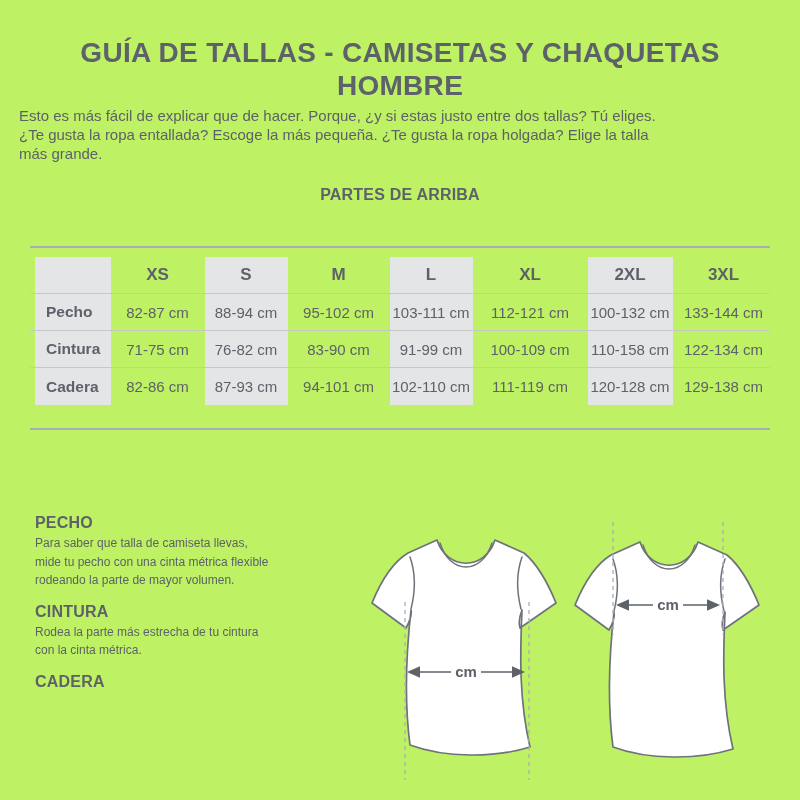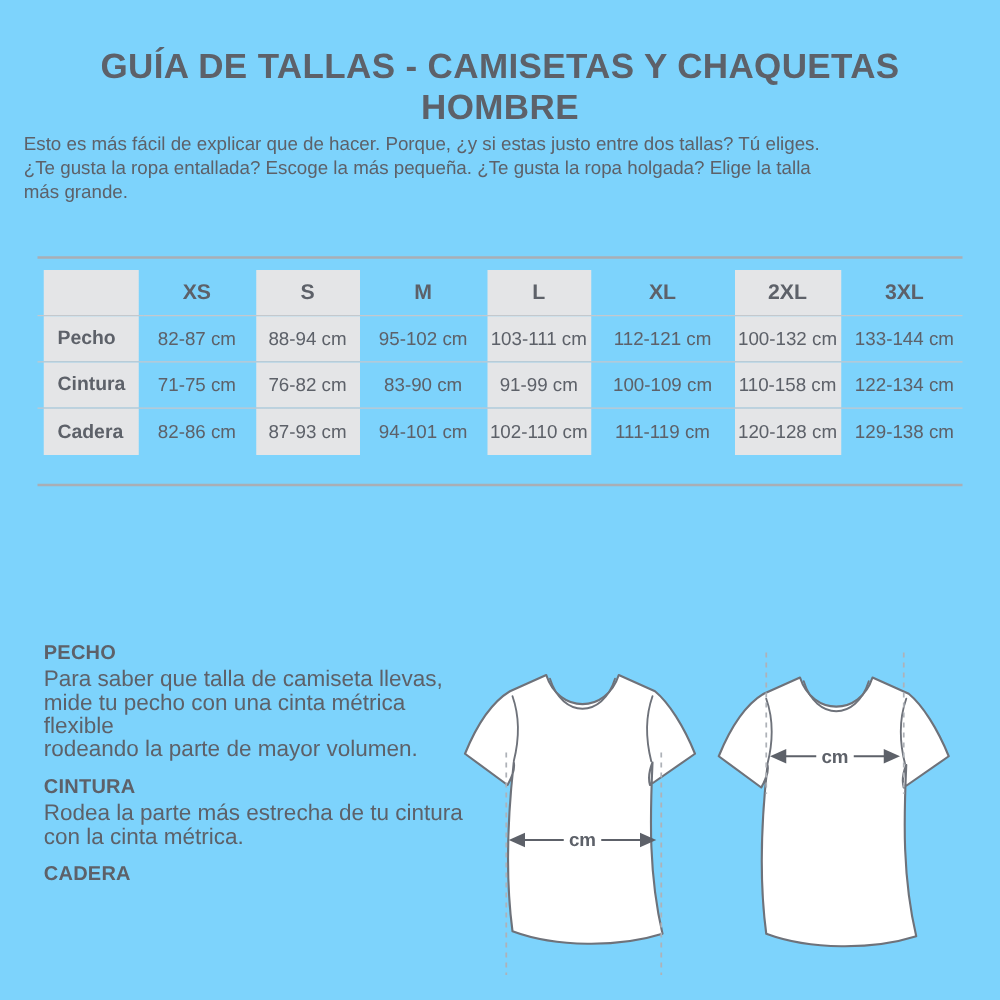--- a/index.html
+++ b/index.html
@@ -9,21 +9,21 @@
     --rule:#a9aeb5;
     --shirt-outline:#6e727a;
     --dash-line:#aeb2b8;
   }
   *{box-sizing:border-box;}
   html,body{margin:0;padding:0;background:#ffffff;}
   .page{
     position:relative;
     width:800px;height:800px;
     margin:0;
-    background:#7dd3fc;
+    background:#bef264;
     font-family:"Liberation Sans", sans-serif;
     color:var(--text);
     overflow:hidden;
   }
   
   h1.title{
     margin:0 auto;
     padding-top:36px;
     width:720px;
     text-align:center;
@@ -102,21 +102,21 @@
     width:340px;
   }
   .measure-guide h3{
     margin:0 0 2px;
     font-size:16px;
     font-weight:bold;
     letter-spacing:0.2px;
   }
   .measure-guide p{
     margin:0 0 13px;
-    font-size:18px;
+    font-size:12px;
     line-height:18.5px;
     white-space:pre-line;
   }
   .diagrams{
     position:absolute;
     left:360px;top:0;
     width:440px;height:305px;
   }
   .diagrams svg{display:block;}
   .shirt{
@@ -151,20 +151,21 @@
 
 <div class="page">
 
   <h1 class="title">GUÍA DE TALLAS - CAMISETAS Y CHAQUETAS
 HOMBRE</h1>
 
   <p class="intro-text">Esto es más fácil de explicar que de hacer. Porque, ¿y si estas justo entre dos tallas? Tú eliges.
 ¿Te gusta la ropa entallada? Escoge la más pequeña. ¿Te gusta la ropa holgada? Elige la talla
 más grande.</p>
 
+  <h2 class="section-heading second">PARTES DE ARRIBA</h2>
 
   <div class="table-wrap">
     <table class="size-table">
       <colgroup>
         <col style="width:85px">
           <col style="width:85px">
           <col style="width:92px">
           <col style="width:93px">
         <col style="width:92px">
           <col style="width:106px">

